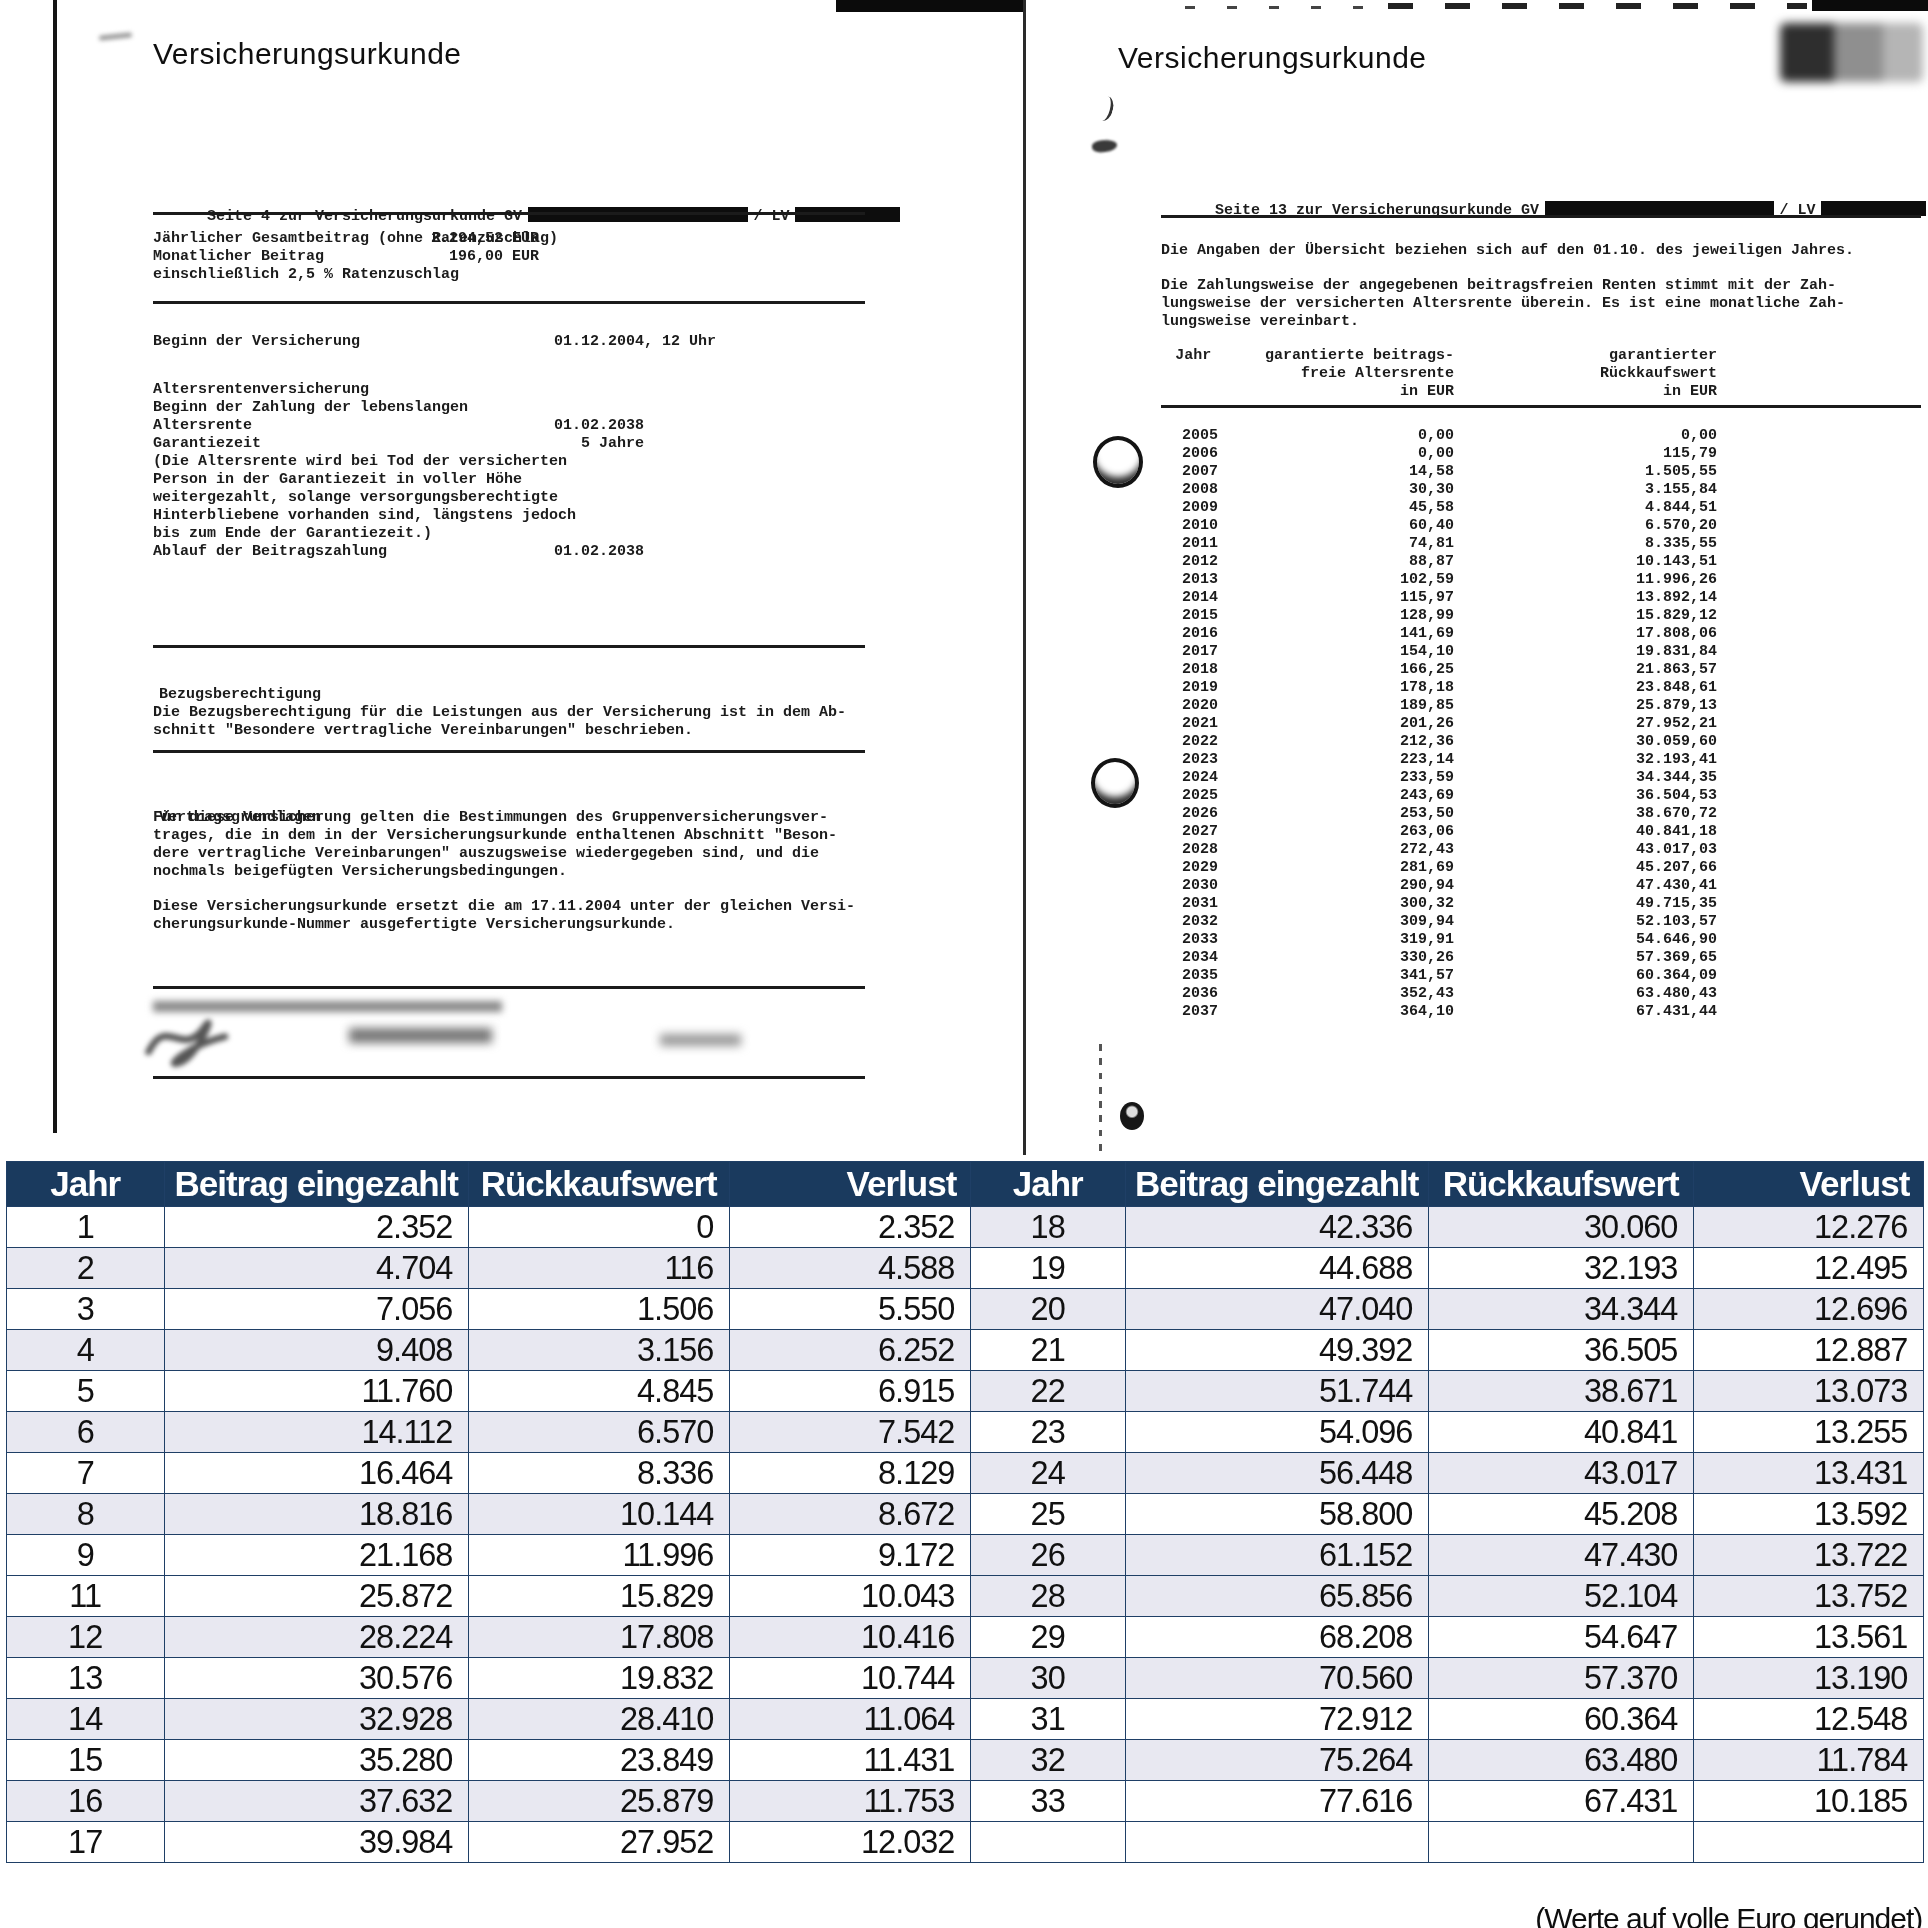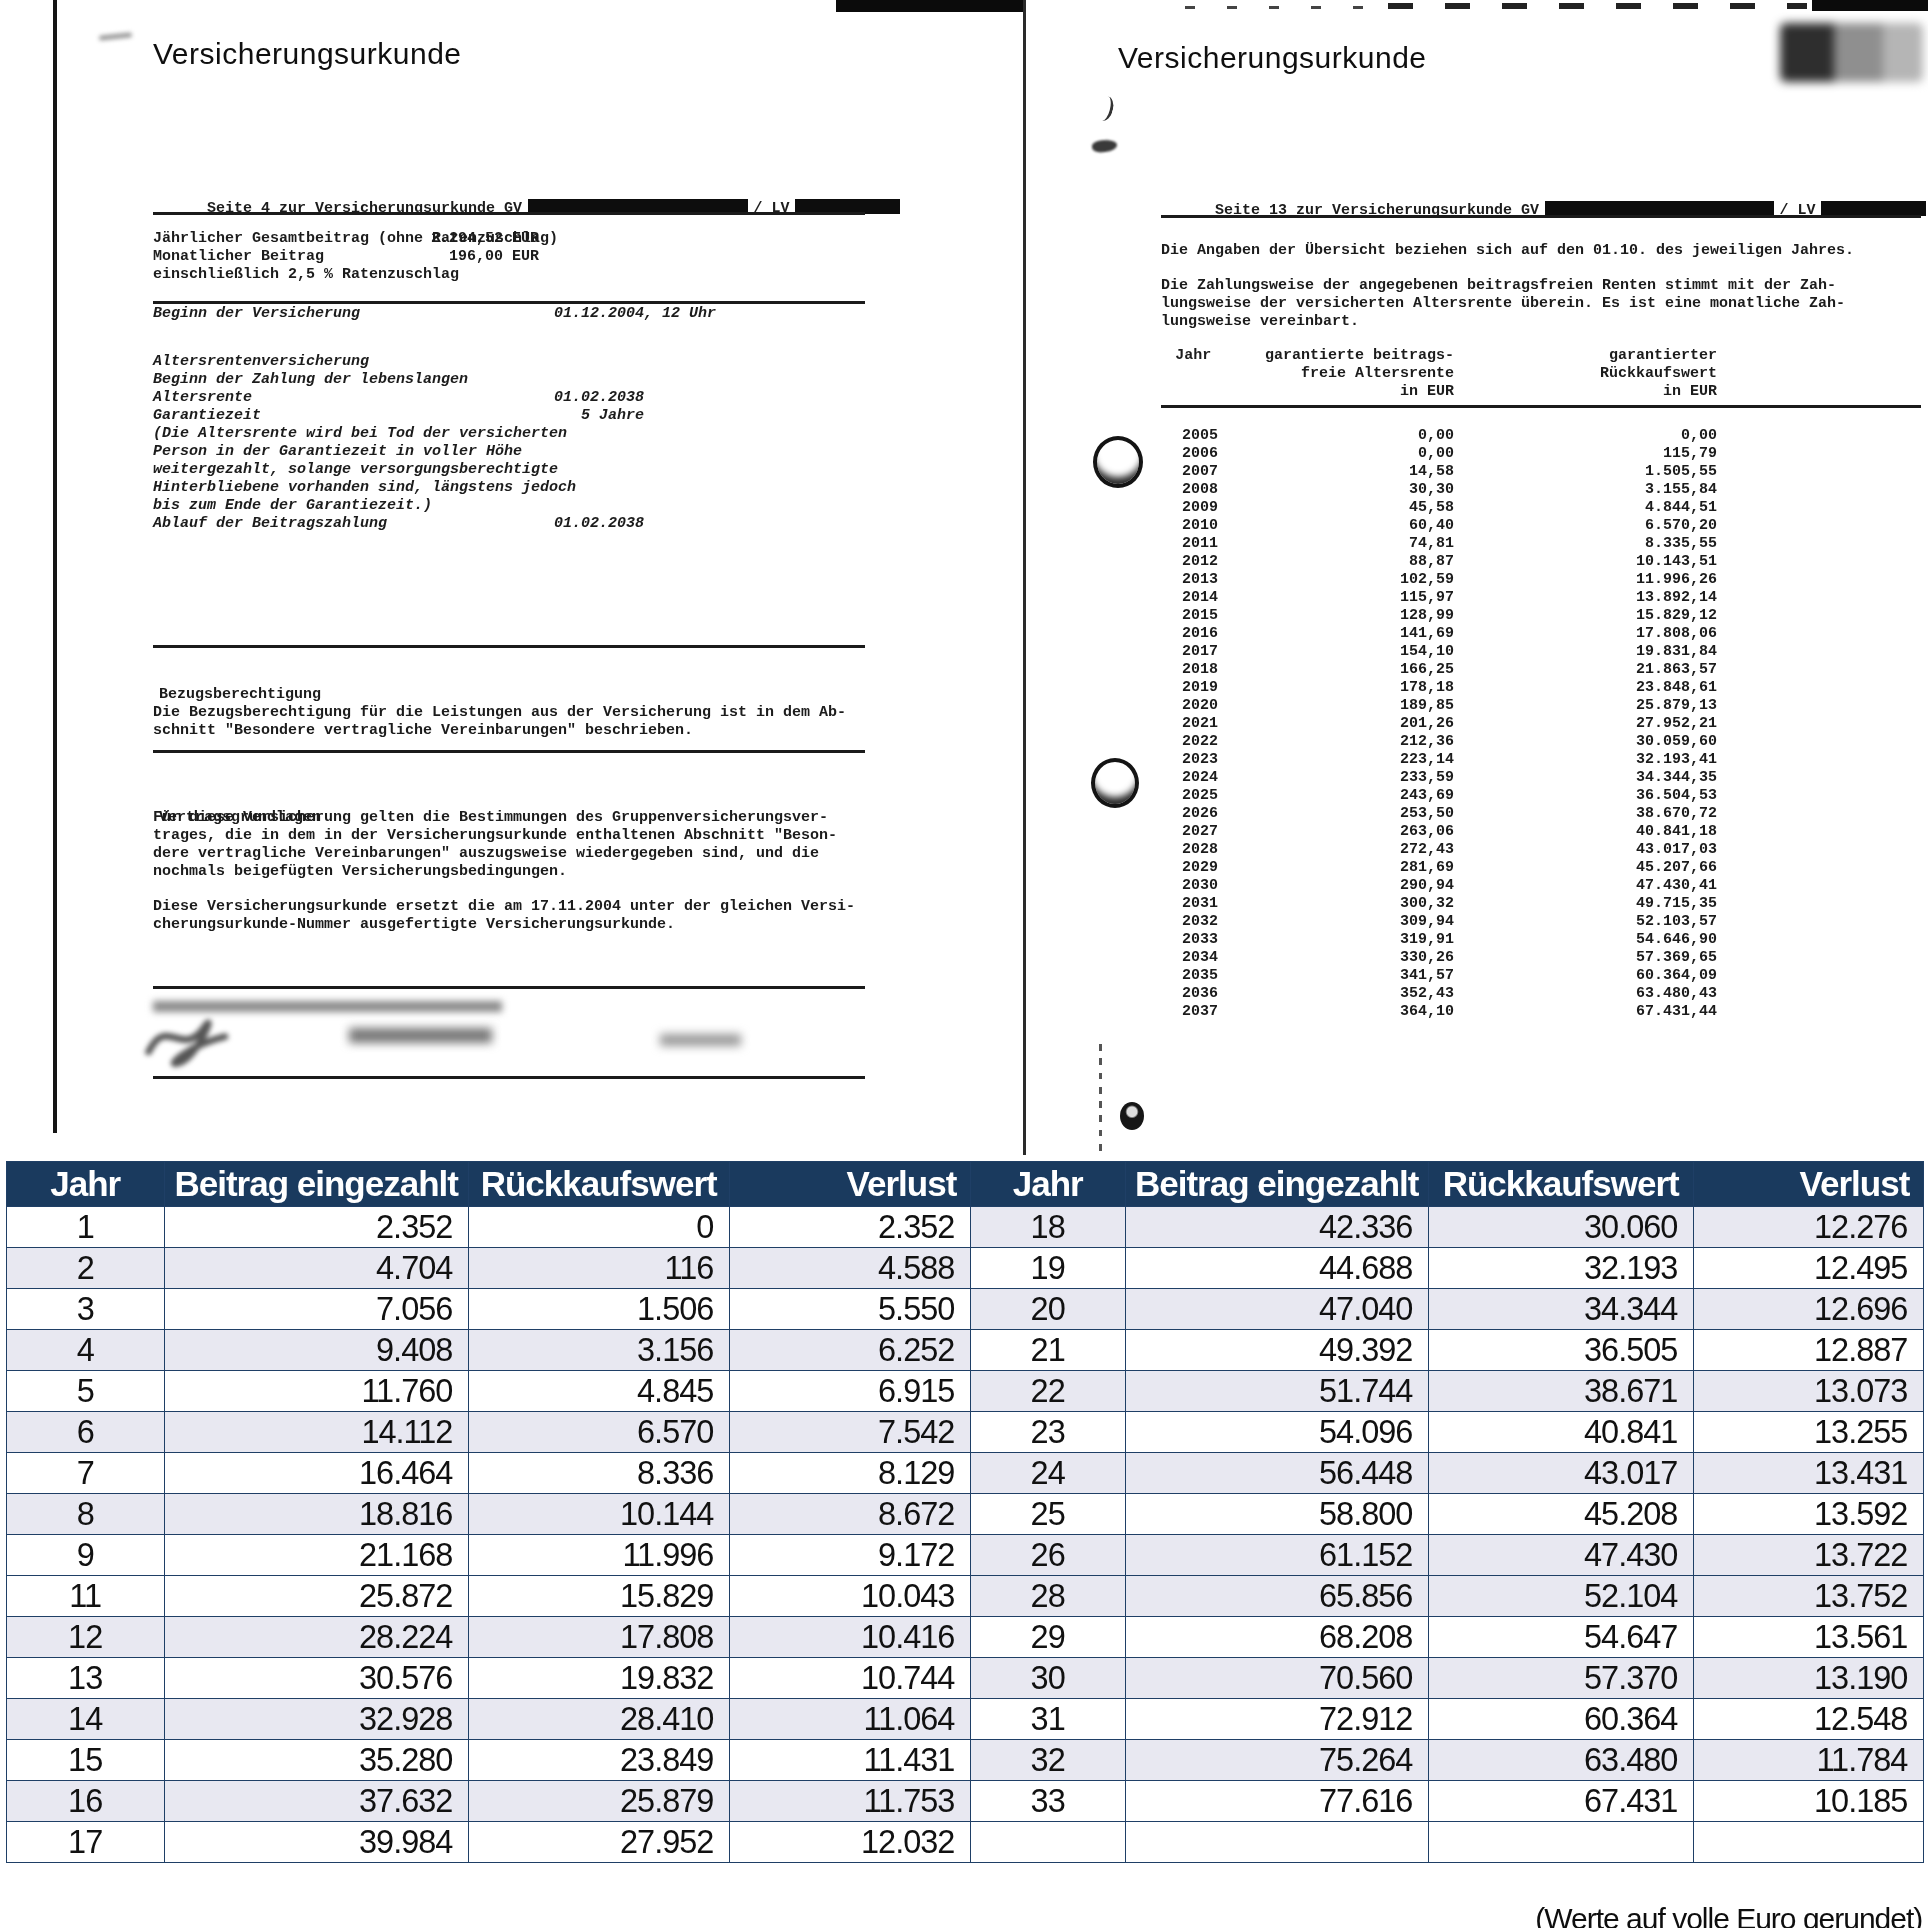--- a/index.html
+++ b/index.html
@@ -39,22 +39,22 @@
   .pl-title{top:17px;left:0;}
   .pr-title{top:21px;left:-43px;}
   .block{position:absolute;left:0;}
   .mline{height:18px;line-height:18px;white-space:pre;position:relative;}
   .mline.bold{font-weight:800;}
   .mline.gap{margin-top:30px;}
   .sec-head{font-weight:800;margin-left:6px;}
   .rule{position:absolute;left:0;height:2.9px;background:#1b1b1b;}
   .page-left .rule{width:712px;}
   .page-right .rule{width:760px;}
-  .pl-docline{top:181px;} .pl-rule1{top:212px;} .pl-premium{top:230px;} .pl-rule2{top:301px;}
-  .pl-contract{top:305px;font-style:italic;} .pl-rule3{top:645px;} .pl-sec1h{top:668px;} .pl-sec1{top:704px;}
+  .pl-docline{top:189px;} .pl-rule1{top:212px;} .pl-premium{top:230px;} .pl-rule2{top:301px;}
+  .pl-contract{top:333px;} .pl-rule3{top:645px;} .pl-sec1h{top:668px;} .pl-sec1{top:704px;}
   .pl-rule4{top:750px;} .pl-sec2h{top:773px;} .pl-sec2{top:809px;} .pl-sec2b{top:898px;}
   .pl-rule5{top:986px;} .pl-rule6{top:1076px;}
   .redact{display:inline-block;height:15.3px;background:#0d0d0d;vertical-align:middle;margin:0 5.7px 2.9px 5.7px;}
   .rw1{width:220px;} .rw2{width:105px;} .rw3{width:229px;} .rw4{width:105px;}
   .veur{position:absolute;right:19px;top:0;}
   .vdate{position:absolute;left:401px;top:0;white-space:pre;}
   
   .sig-top{position:absolute;left:0;top:1001px;width:349px;height:10.5px;background:#8a8a8a;filter:blur(3.8px);}
   .sig-mid{position:absolute;left:196px;top:1028px;width:143px;height:15.3px;background:#777;filter:blur(4.8px);}
   .sig-right{position:absolute;left:507px;top:1034px;width:81px;height:12.4px;background:#999;filter:blur(4.8px);}

